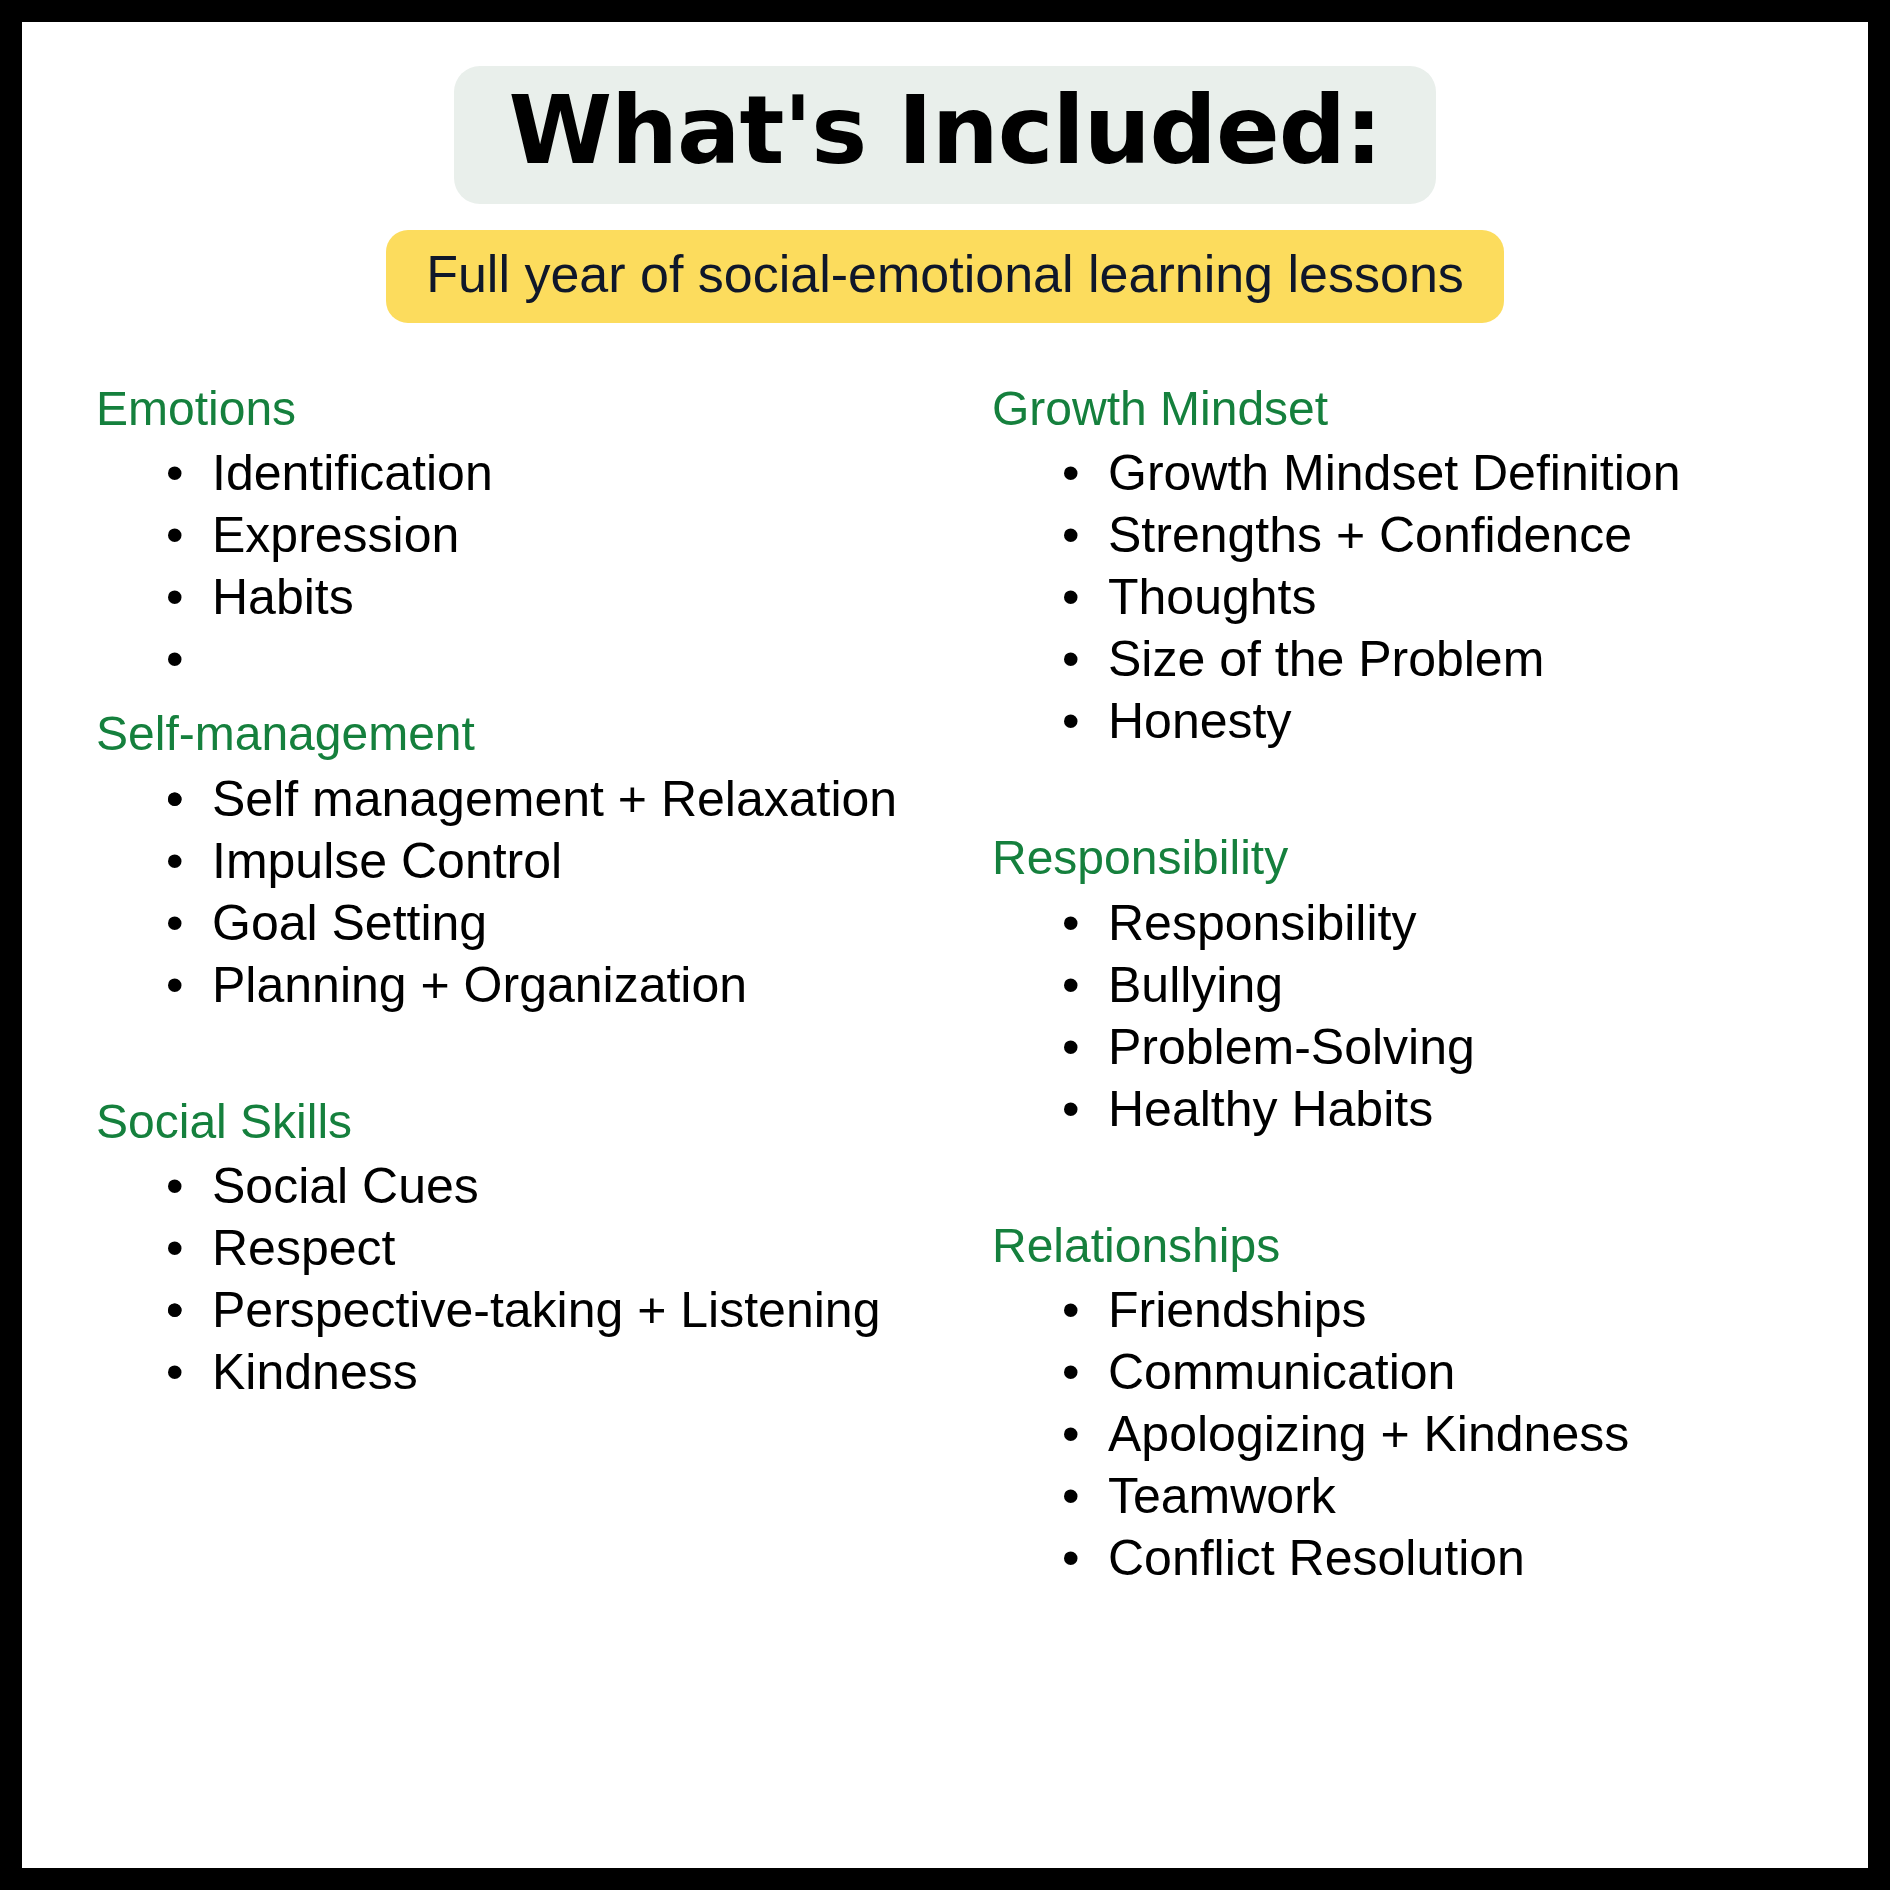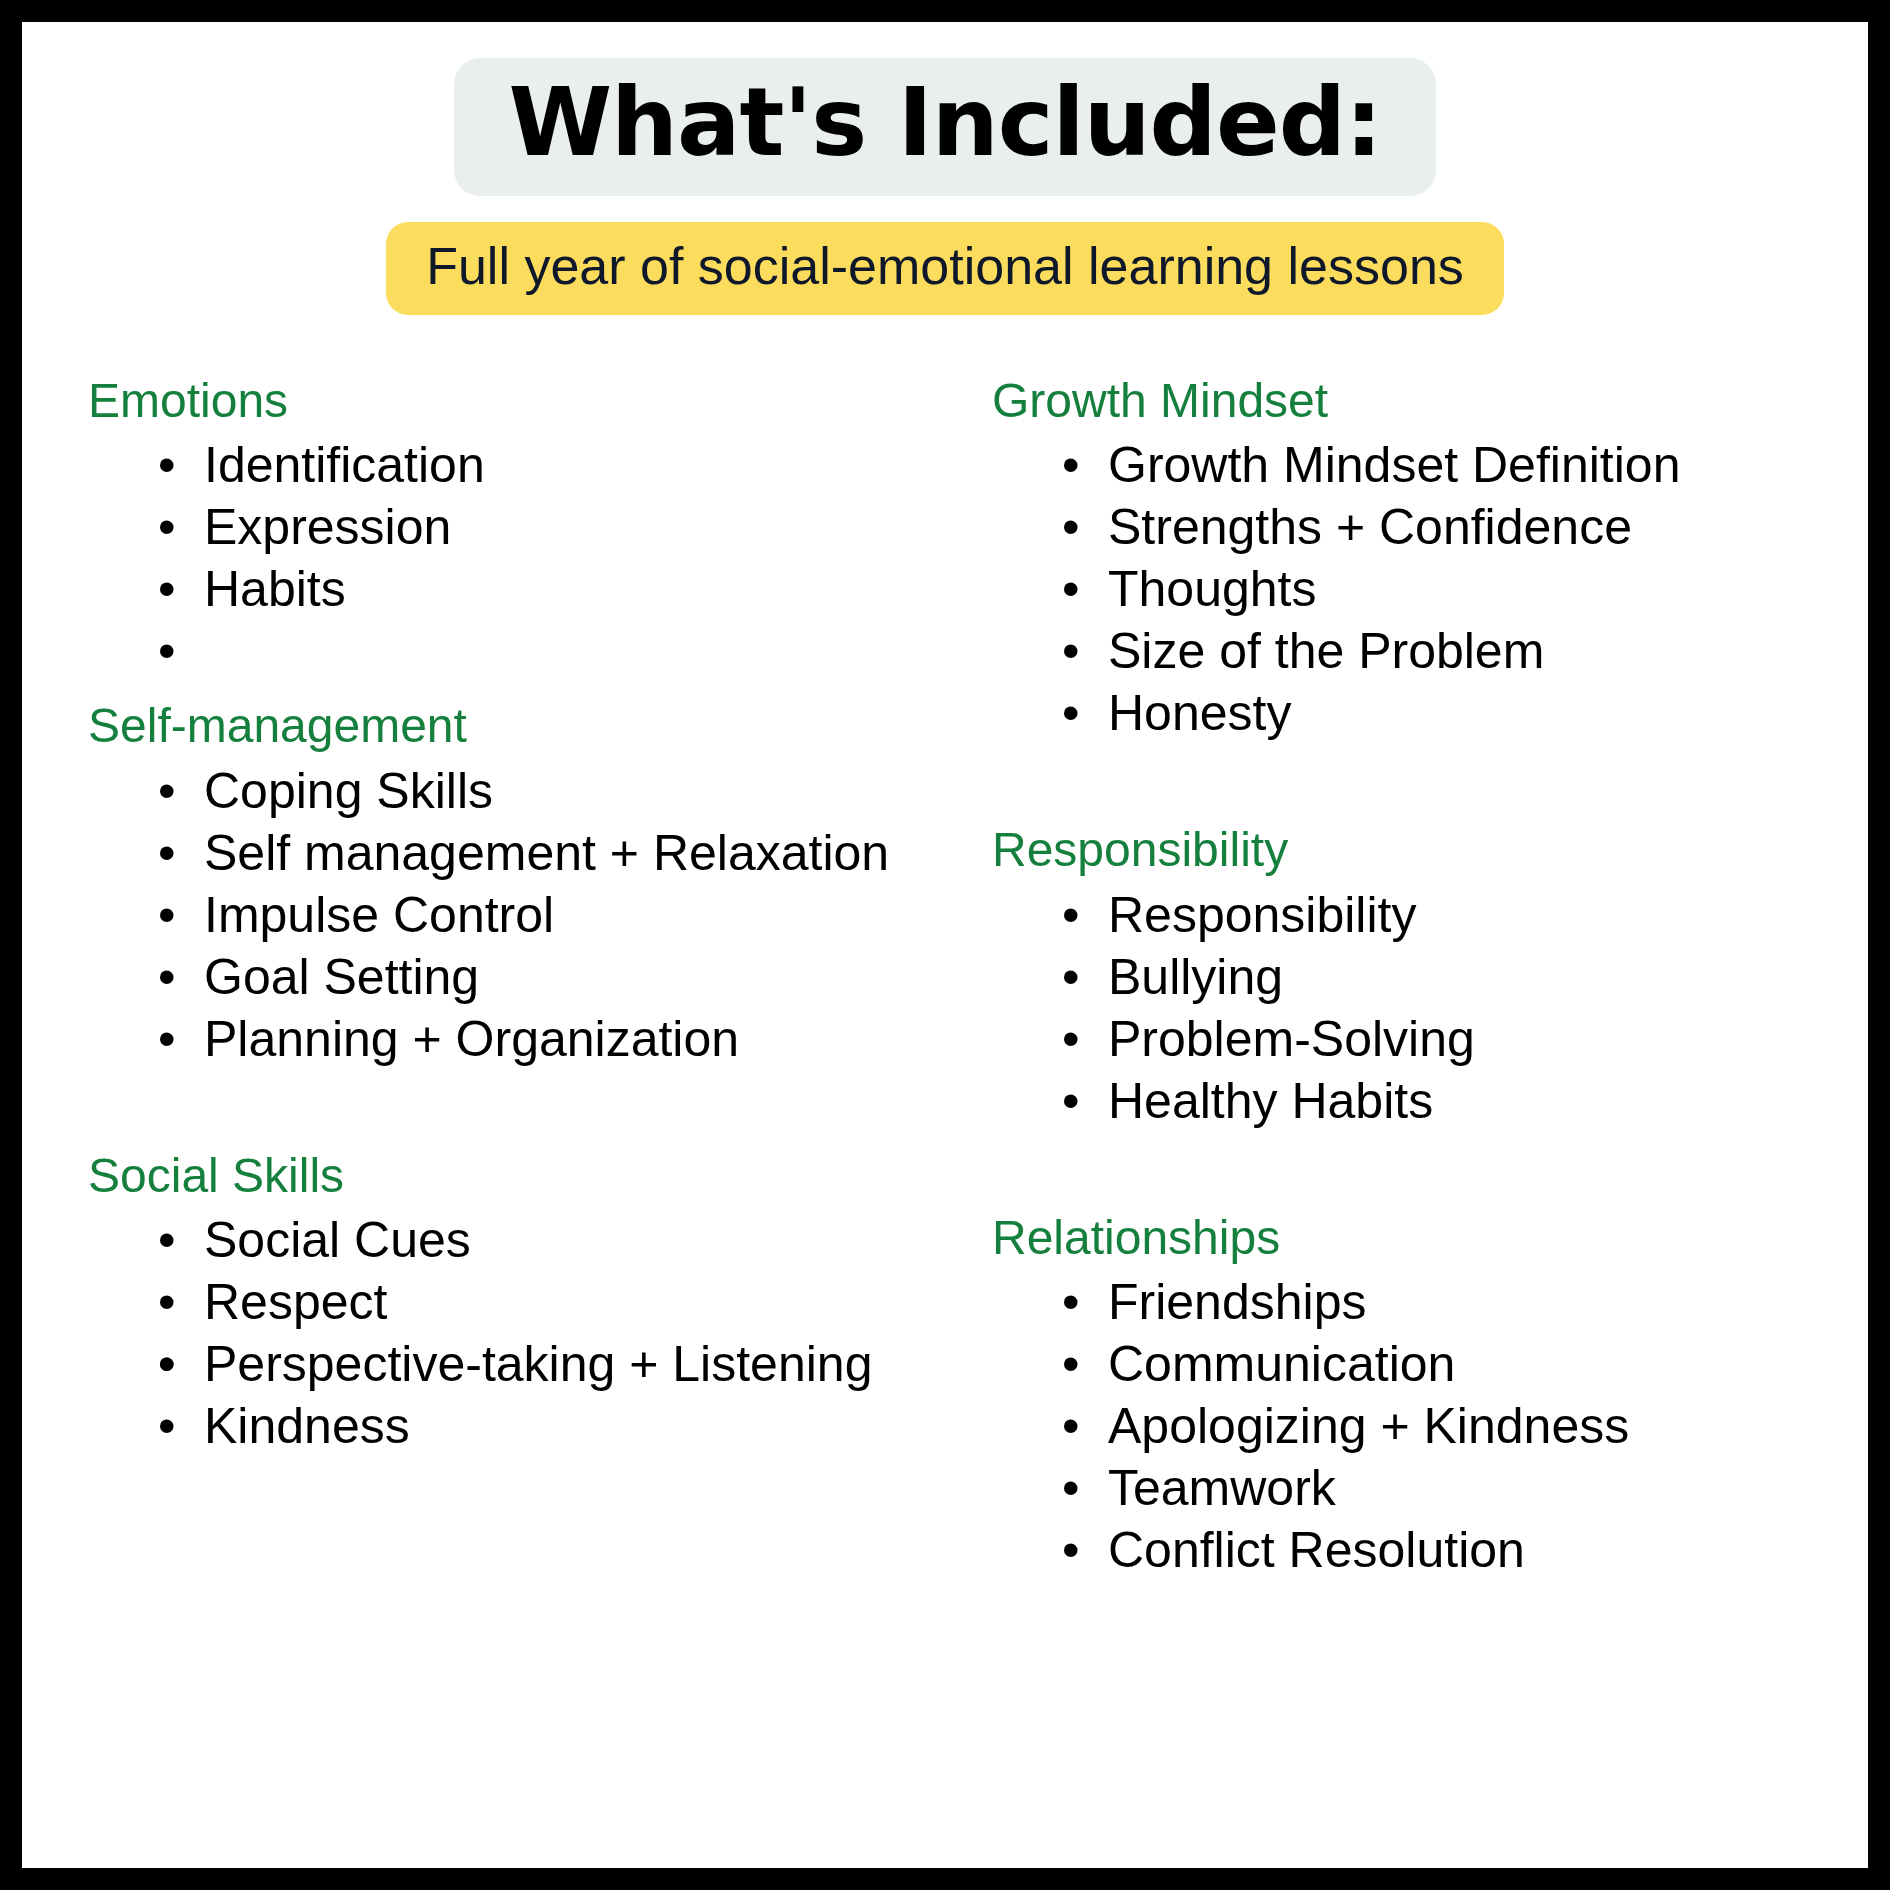--- a/index.html
+++ b/index.html
@@ -14,21 +14,21 @@
     overflow: hidden;
   }
   .page {
     position: absolute;
     left: 22px;
     top: 22px;
     width: 1846px;
     height: 1846px;
     background: #ffffff;
     box-sizing: border-box;
-    padding: 8px;
+    padding: 16px;
   }
   .title-wrap {
     display: flex;
     justify-content: center;
     margin-top: 28px;
   }
   .title-chip {
     background: #e9efeb;
     border-radius: 26px;
     padding: 18px 54px 26px 54px;
@@ -134,21 +134,21 @@
           <li><span class="bullet">•</span><span>Identification</span></li>
           <li><span class="bullet">•</span><span>Expression</span></li>
           <li><span class="bullet">•</span><span>Habits</span></li>
           <li><span class="bullet">•</span></li>
         </ul>
       </div>
 
       <div class="group">
         <div class="group-heading">Self-management</div>
         <ul class="items">
-          <li><span class="bullet">•</span><span>Coping Skills</span></li>
+          <li><span class="bullet">•</span></li>
           <li><span class="bullet">•</span><span>Self management + Relaxation</span></li>
           <li><span class="bullet">•</span><span>Impulse Control</span></li>
           <li><span class="bullet">•</span><span>Goal Setting</span></li>
           <li><span class="bullet">•</span><span>Planning + Organization</span></li>
         </ul>
       </div>
 
       <div class="group">
         <div class="group-heading">Social Skills</div>
         <ul class="items">

